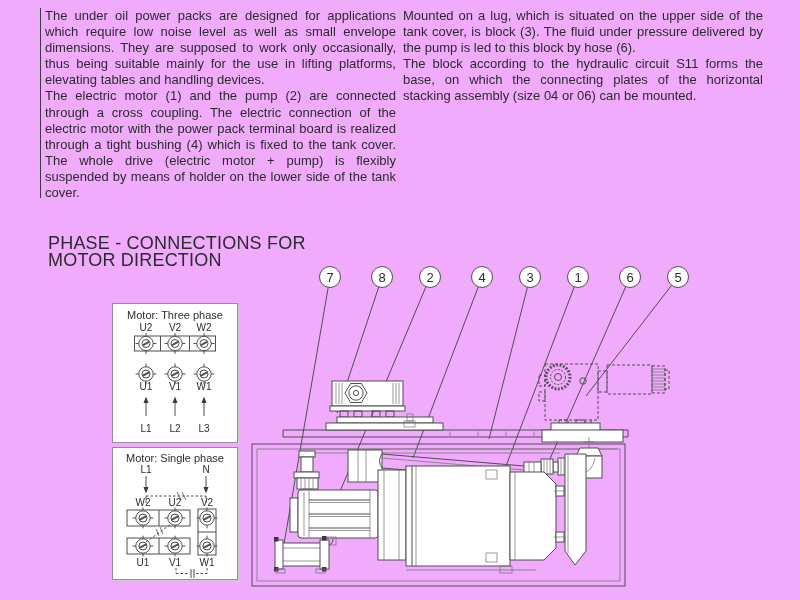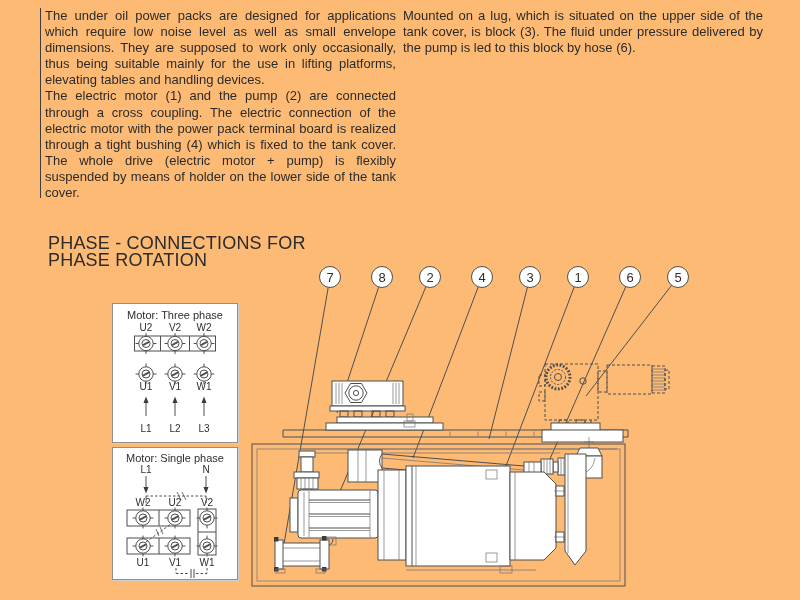--- a/index.html
+++ b/index.html
@@ -1,16 +1,16 @@
 <!DOCTYPE html>
 <html><head>
 <meta charset="utf-8">
 <style>
   html,body{margin:0;padding:0;background:#ffffff;}
-  .page{position:relative;width:800px;height:600px;background:#fdba74;overflow:hidden;
+  .page{position:relative;width:800px;height:600px;background:#f0abfc;overflow:hidden;
         font-family:"Liberation Sans", sans-serif;color:#2b2b2b;}
   .revbar{position:absolute;left:40px;top:8px;width:1px;height:190px;background:#3c3c3c;}
   .col{position:absolute;top:8px;font-size:13px;line-height:16.1px;text-align:justify;}
   .col p{margin:0;}
   .col-left{left:45px;width:351px;}
   .col-right{left:403px;width:360px;}
   .phase-heading{position:absolute;left:48px;top:235px;font-size:18px;line-height:17px;
         letter-spacing:.2px;color:#2b2b2b;}
   .wirebox{position:absolute;background:#fff;border:1.5px solid #8f8f8f;box-shadow:1px 1px 0 #cfcfcf;}
   .wb1{left:112px;top:303px;width:124px;height:138px;}
@@ -34,25 +34,26 @@
 
   <div class="revbar"></div>
 
   <div class="col col-left">
     <p>The under oil power packs are designed for applications which require low noise level as well as small envelope dimensions. They are supposed to work only occasionally, thus being suitable mainly for the use in lifting platforms, elevating tables and handling devices.</p>
     <p>The electric motor (1) and the pump (2) are  connected through a cross coupling. The electric connection of the electric motor with the power pack terminal board  is realized through a tight bushing (4) which is fixed to the tank cover. The whole drive (electric motor + pump) is flexibly suspended by means of  holder on the lower side of the tank cover.</p>
   </div>
 
   <div class="col col-right">
     <p>Mounted on a lug, which is situated on the upper side of the tank cover, is block (3). The fluid under pressure delivered by the pump is led to this block by hose (6).</p>
+    <p>The block according to the hydraulic circuit S11 forms the base, on which the connecting plates of the horizontal stacking assembly (size 04 or 06) can be mounted.</p>
   </div>
 
   <div class="phase-heading">
     <div>PHASE - CONNECTIONS FOR</div>
-    <div>PHASE ROTATION</div>
+    <div>MOTOR DIRECTION</div>
   </div>
 
   <svg class="wirebox wb1" viewBox="0 0 124 138">
     <defs>
       <g id="term">
         <circle r="7.2" class="ln fillw"></circle>
         <circle r="4" class="ln"></circle>
         <line x1="0" y1="-7.2" x2="0" y2="-10.4" class="ln"></line>
         <line x1="0" y1="7.2" x2="0" y2="10.4" class="ln"></line>
         <line x1="-7.2" y1="0" x2="-10.4" y2="0" class="ln"></line>

